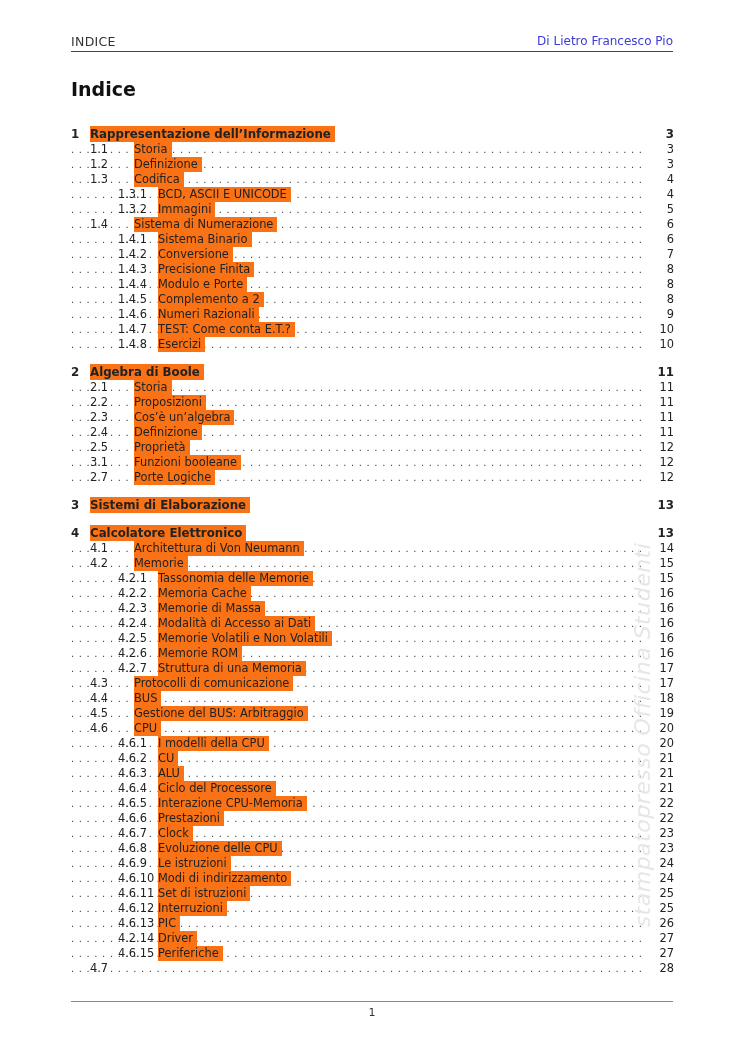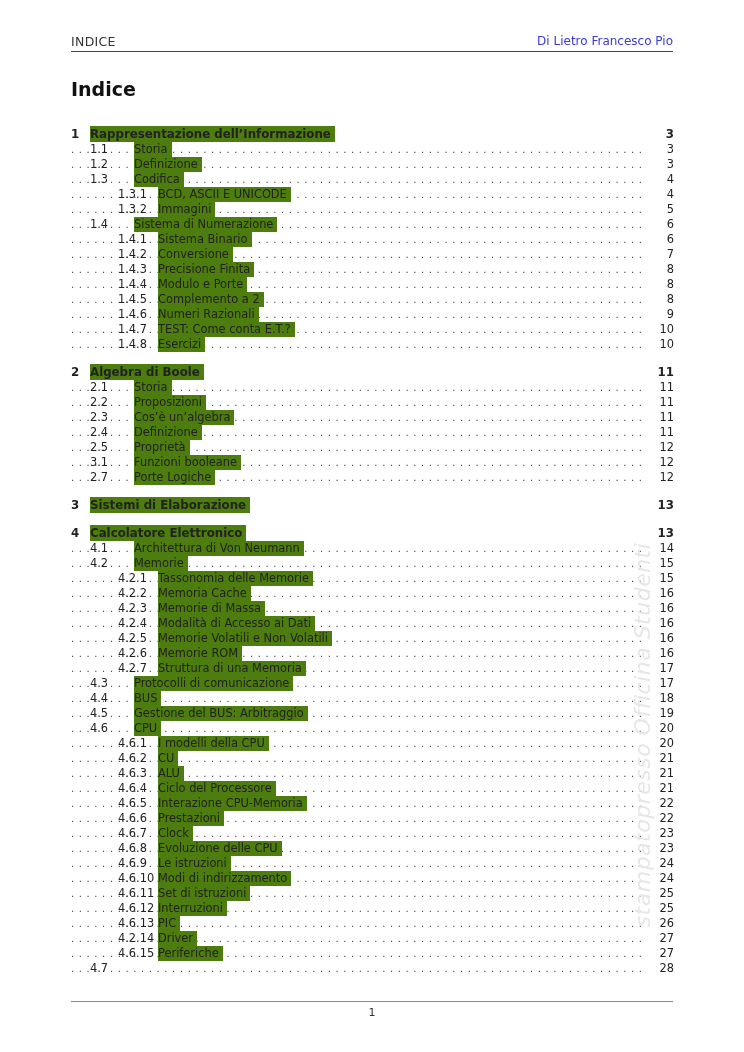--- a/index.html
+++ b/index.html
@@ -8,21 +8,21 @@
     .header { position: absolute; left: 71px; right: 71px; top: 33px; height: 18px;
               border-bottom: 1px solid #444; font-size: 12.5px; }
     .header .left { position: absolute; left: 0; top: 1px; color: #333; letter-spacing: 0.3px; }
     .header .right { position: absolute; right: 0; top: 1px; color: #3b3bd6; font-size: 12px; }
     .title { position: absolute; left: 71px; top: 78px; font-size: 19px; font-weight: bold; color: #111; margin: 0; }
     .toc { position: absolute; left: 71px; width: 603px; top: 126px; }
     .row { position: relative; height: 15px; line-height: 15px; font-size: 11.4px; white-space: nowrap; }
     .row.ch { font-weight: bold; font-size: 11.8px; height: 16px; line-height: 16px; }
     .row.gap { margin-top: 12px; }
     .num { position: absolute; top: 0; }
-    .ttl { position: absolute; top: 0; background: #4d7c0f; padding-right: 4px; z-index: 1; }
+    .ttl { position: absolute; top: 0; background: #f97316; padding-right: 4px; z-index: 1; }
     .dots { position: absolute; top: 0; right: 30px; left: 0; overflow: hidden; color: #444;
             letter-spacing: 4.6px; text-align: right; font-size: 10px; }
     .pg { position: absolute; right: 0; top: 0; text-align: right; }
     .l0 .num { left: 0; } .l0 .ttl { left: 19px; }
     .l1 .num { left: 19px; text-align: center; } .l1 .ttl { left: 47px; margin-left: 16px; }
     .l2 .num { left: 47px; } .l2 .ttl { left: 87px; }
     .watermark { position: absolute; left: 622px; top: 540px; width: 40px; height: 390px; }
     .watermark span { position: absolute; left: 50%; top: 50%; transform: translate(-50%,-50%) rotate(-90deg);
                       white-space: nowrap; font-size: 22px; font-style: italic; color: #e6e6e6; letter-spacing: 0.5px; }
     .footer-line { position: absolute; left: 71px; right: 71px; top: 1001px; border-top: 1px solid #888; }

